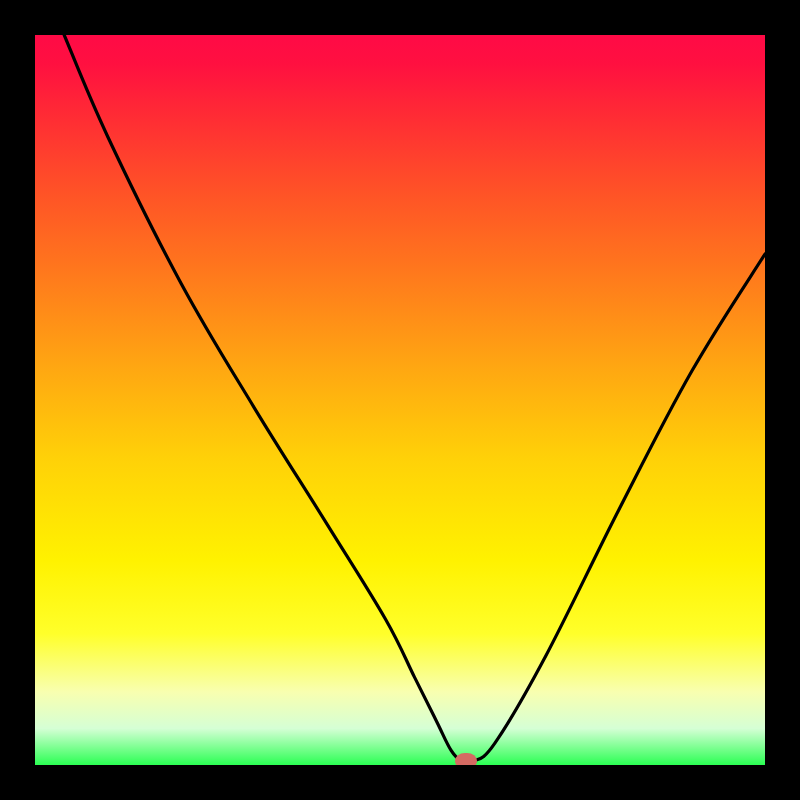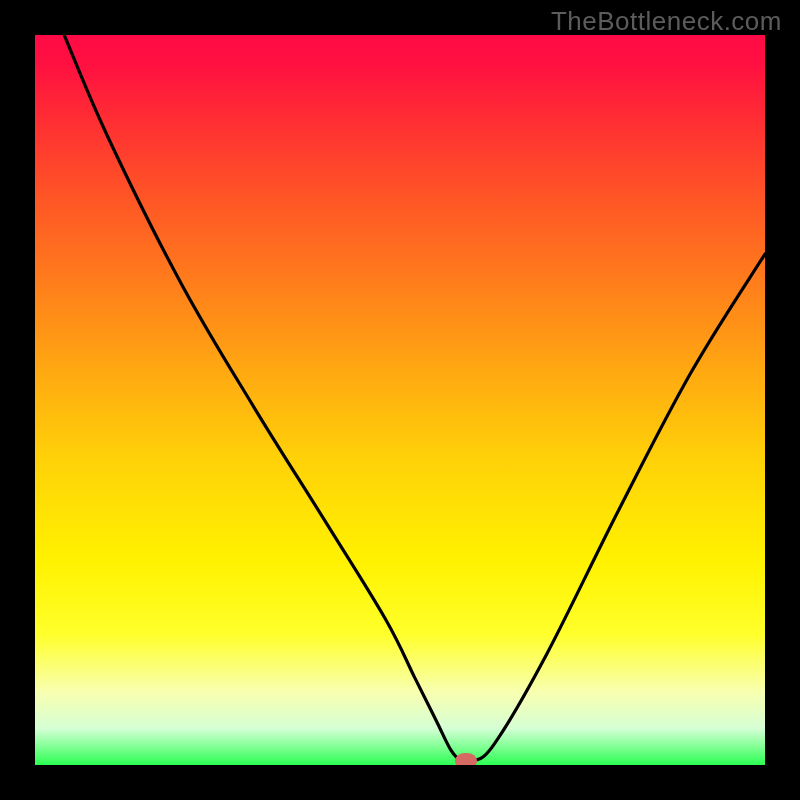--- a/index.html
+++ b/index.html
@@ -66,21 +66,20 @@
     height: 16px;
     border-radius: 10px / 8px;
     background: #d46a62;
     transform: translate(-50%, -50%);
   }
 </style>
 </head>
 <body>
 
 <div class="frame">
-  <div class="watermark">TheBottleneck.com</div>
 
   <div class="plot-area">
     <div class="gradient-bg"></div>
 
     <svg class="curves" viewBox="0 0 730 730" preserveAspectRatio="none">
       <path fill="none" stroke="#000" stroke-width="3.2" stroke-linecap="round" d="M 29.2 0 C 37.083999999999996 18.396000000000008, 51.976 57.52400000000005, 73 102.20000000000005 C 94.024 146.87600000000003, 119.72 199.582, 146 248.2 C 172.28 296.818, 192.72 328.938, 219 372.3 C 245.28 415.66200000000003, 268.348 450.994, 292 489.1 C 315.652 527.206, 334.63199999999995 556.4060000000001, 350.4 584 C 366.168 611.5939999999999, 370.402 624.004, 379.6 642.4 C 388.79800000000006 660.7959999999999, 394.93000000000006 673.0600000000001, 401.50000000000006 686.2 C 408.07000000000005 699.34, 411.501 708.173, 416.09999999999997 715.4 C 420.69899999999996 722.627, 423.10799999999995 724.379, 427.04999999999995 726.35 C 430.99199999999996 728.321, 432.087 729.635, 438 726.35 C 443.913 723.065, 446.76 727.153, 459.9 708.1 C 473.03999999999996 689.047, 488.6619999999999 662.548, 510.99999999999994 620.5 C 533.338 578.452, 557.72 525.746, 584 474.5 C 610.28 423.254, 630.72 381.78999999999996, 657 335.79999999999995 C 683.28 289.80999999999995, 716.86 240.02400000000003, 730 219.00000000000006"></path>
     </svg>
 
     <div class="dot" style="left: 430.7px; top: 726.35px; background: rgb(212, 106, 98);"></div>
   </div>

